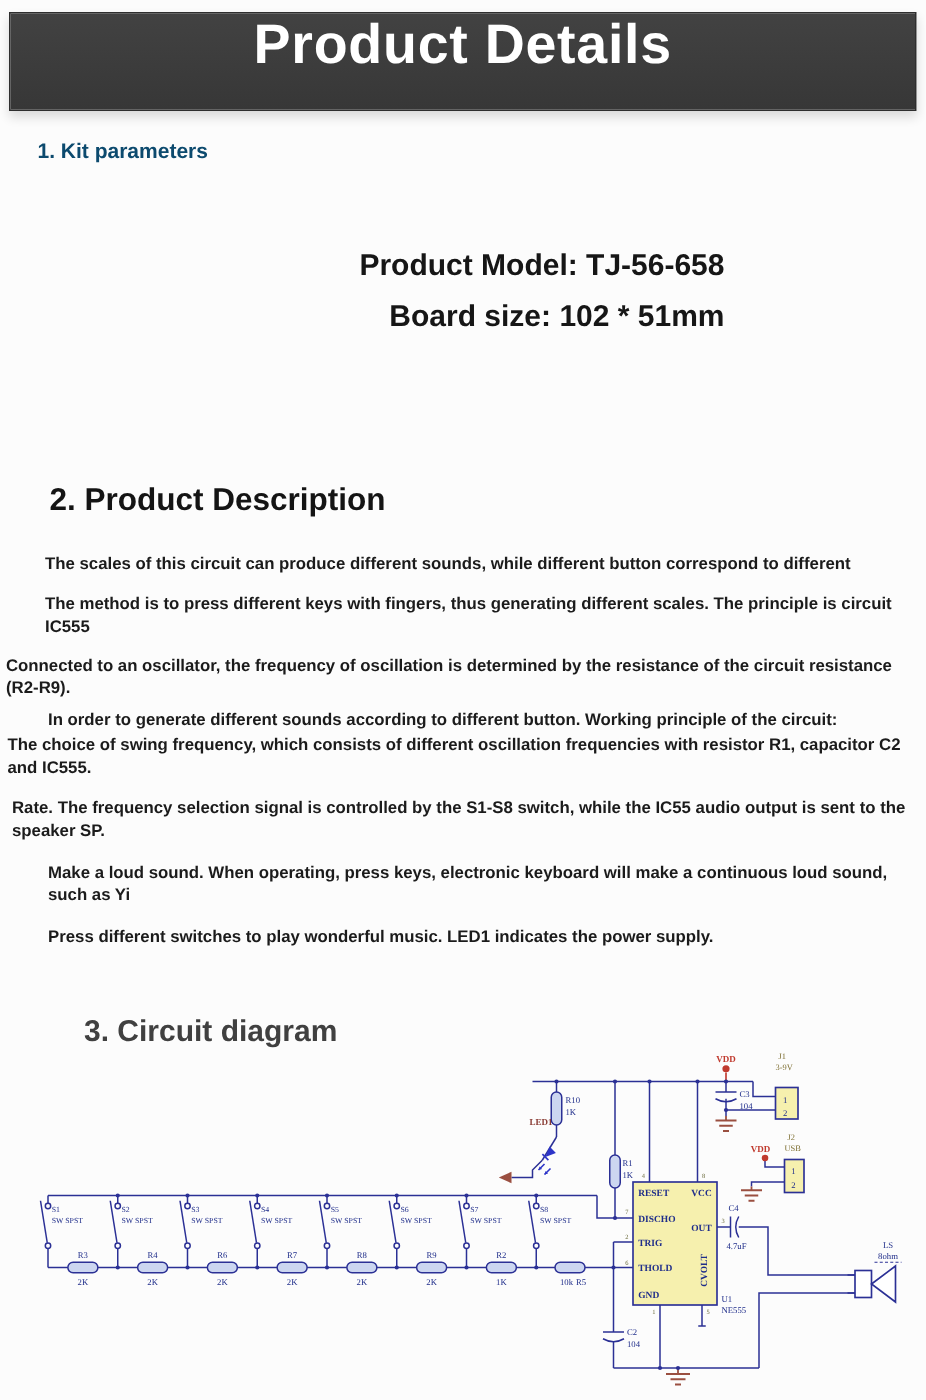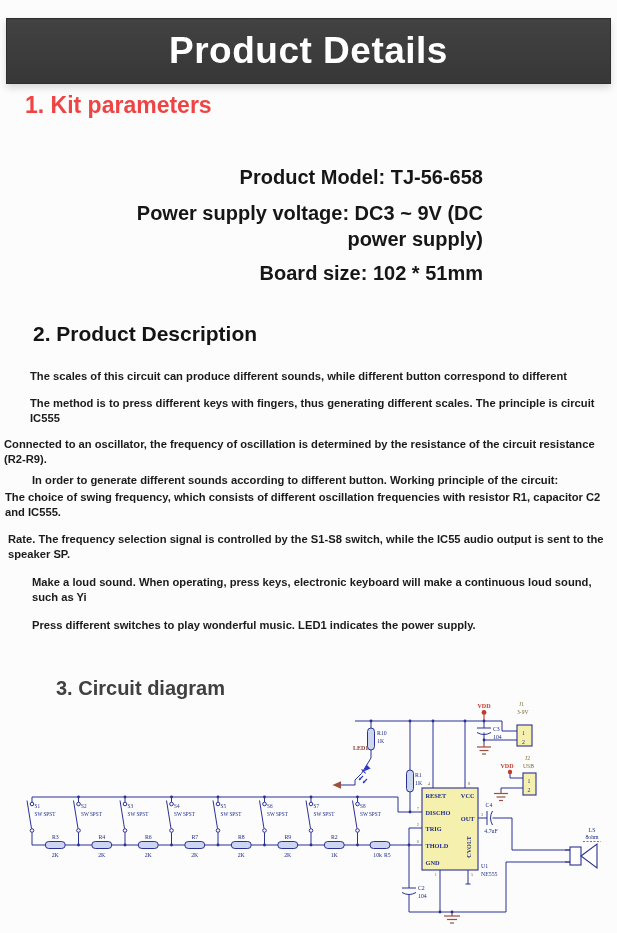--- a/index.html
+++ b/index.html
@@ -6,29 +6,28 @@
   body{
     width:617px;height:933px;overflow:hidden;position:relative;
     background:#fcfcfc;
     font-family:"Liberation Sans", sans-serif;
   }
   
   .banner{
     position:absolute;left:6px;top:8px;width:603px;height:64px;
     background:linear-gradient(#424242,#373737);
     border:1px solid #2e2e2e;
-    display:flex;align-items:center;justify-content:center;
+    display:flex;align-items:flex-start;justify-content:center;
     box-shadow:0 4px 7px rgba(0,0,0,.14);
-    margin-top:10px;
   }
   .banner h1{
     margin:0;color:#fff;font-size:37px;font-weight:800;letter-spacing:.5px;
   }
   
-  .h-kit{position:absolute;left:25px;top:92px;font-size:23px;font-weight:800;color:#ef4444;margin:0;}
+  .h-kit{position:absolute;left:25px;top:92px;font-size:14px;font-weight:800;color:#0c4a6e;margin:0;}
   .h-desc{position:absolute;left:33px;top:322px;font-size:21px;font-weight:800;color:#141414;margin:0;}
   .h-circ{position:absolute;left:44px;top:665px;font-size:20px;font-weight:800;color:#404040;margin:12px;}
   
   .kit{position:absolute;left:63px;top:164px;width:420px;color:#161616;
        font-size:20px;font-weight:800;line-height:26px;text-align:right;}
   .kit .item{margin:0 0 0 0;}
   .kit .item + .item{margin-top:10px;}
   .kit .item.board{margin-top:8px;}
   .kit span{display:block;}
   
@@ -65,24 +64,20 @@
 
 <div class="banner">
   <h1>Product Details</h1>
 </div>
 
 <h2 class="h-kit">1. Kit parameters</h2>
 <div class="kit">
   <div class="item">
     <span>Product Model: TJ-56-658</span>
   </div>
-  <div class="item">
-    <span>Power supply voltage: DC3 ~ 9V (DC</span>
-    <span>power supply)</span>
-  </div>
   <div class="item board">
     <span>Board size: 102 * 51mm</span>
   </div>
 </div>
 
 <h2 class="h-desc">2. Product Description</h2>
 <div class="desc">
   <p class="p1">
     <span>The scales of this circuit can produce different sounds, while different button correspond to different</span>
   </p>

